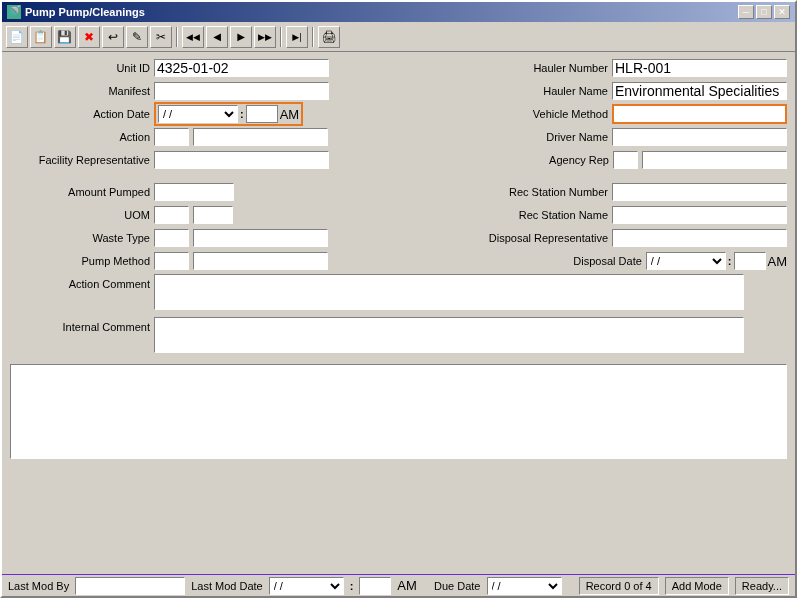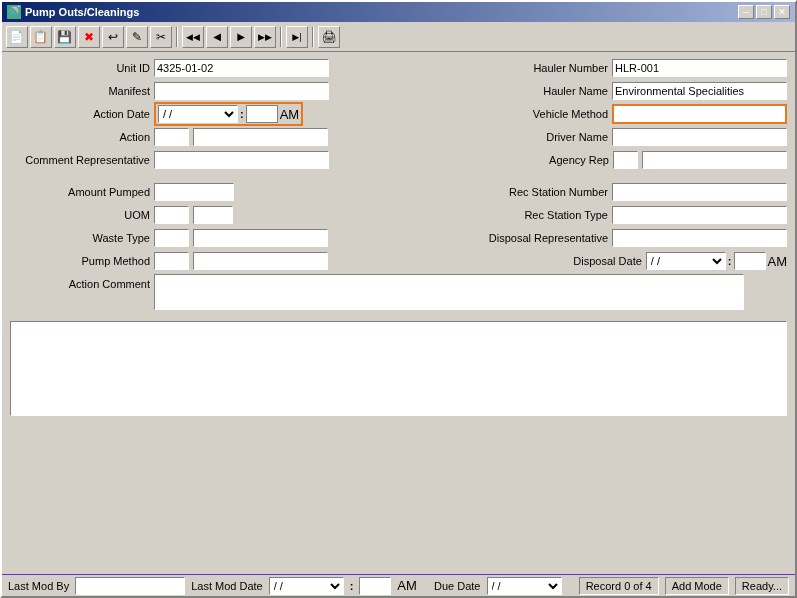--- a/index.html
+++ b/index.html
@@ -122,21 +122,21 @@
     }
     .input-field {
       background: white;
       border: 1px solid;
       border-top-color: #808080;
       border-left-color: #808080;
       border-bottom-color: #fff;
       border-right-color: #fff;
       height: 18px;
       padding: 1px 2px;
-      font-size: 11px;
+      font-size: 14px;
       font-family: Arial, sans-serif;
     }
     .input-wide { width: 170px; }
 
     .select-field {
       background: white;
       border: 1px solid;
       border-top-color: #808080;
       border-left-color: #808080;
       border-bottom-color: #fff;
@@ -247,21 +247,21 @@
     }
   </style>
 </head>
 <body>
 
 <div class="window">
 
   <div class="title-bar">
     <div class="title-bar-left">
       <span class="title-icon">🚿</span>
-      <span class="title-text">Pump Outs/Cleanings</span>
+      <span class="title-text">Pump Pump/Cleanings</span>
     </div>
     <div class="title-controls">
       <div class="title-btn">─</div>
       <div class="title-btn">□</div>
       <div class="title-btn">✕</div>
     </div>
   </div>
 
   <div class="toolbar">
     <div class="tb-btn">📄</div>
@@ -320,21 +320,21 @@
     <div class="form-row">
       <span class="label label-left">Action</span>
       <input class="input-field" type="text" value="" style="width: 35px;">
       <input class="input-field" type="text" value="" style="width: 135px;">
       <span style="flex:1;"></span>
       <span class="label label-right">Driver Name</span>
       <input class="input-field" type="text" value="" style="width: 175px;">
     </div>
 
     <div class="form-row">
-      <span class="label label-left">Comment Representative</span>
+      <span class="label label-left">Facility Representative</span>
       <input class="input-field" type="text" value="" style="width: 175px;">
       <span style="flex:1;"></span>
       <span class="label label-right">Agency Rep</span>
       <input class="input-field" type="text" value="" style="width: 25px;">
       <input class="input-field" type="text" value="" style="width: 145px;">
     </div>
 
     <div class="divider-row"></div>
 
     <div class="form-row">
@@ -343,21 +343,21 @@
       <span style="flex:1;"></span>
       <span class="label label-right">Rec Station Number</span>
       <input class="input-field" type="text" value="" style="width: 175px;">
     </div>
 
     <div class="form-row">
       <span class="label label-left">UOM</span>
       <input class="input-field" type="text" value="" style="width: 35px;">
       <input class="input-field" type="text" value="" style="width: 40px;">
       <span style="flex:1;"></span>
-      <span class="label label-right">Rec Station Type</span>
+      <span class="label label-right">Rec Station Name</span>
       <input class="input-field" type="text" value="" style="width: 175px;">
     </div>
 
     <div class="form-row">
       <span class="label label-left">Waste Type</span>
       <input class="input-field" type="text" value="" style="width: 35px;">
       <input class="input-field" type="text" value="" style="width: 135px;">
       <span style="flex:1;"></span>
       <span class="label label-right">Disposal Representative</span>
       <input class="input-field" type="text" value="" style="width: 175px;">
@@ -377,20 +377,24 @@
         <input class="input-field time-input" type="text" value="" style="width: 32px;">
         <span class="ampm-label">AM</span>
       </div>
     </div>
 
     <div class="comment-row">
       <span class="label label-left" style="padding-top:4px;">Action Comment</span>
       <textarea class="textarea-field" style="width: 590px; height: 36px;"></textarea>
     </div>
 
+    <div class="comment-row">
+      <span class="label label-left" style="padding-top:4px;">Internal Comment</span>
+      <textarea class="textarea-field" style="width: 590px; height: 36px;"></textarea>
+    </div>
 
     <div class="big-textarea-section">
       <textarea class="big-textarea" style="width: 770px; height: 95px;"></textarea>
     </div>
 
   </div>
 
   <div class="status-bar">
     <span class="status-label">Last Mod By</span>
     <input class="status-input" type="text" value="" style="width: 110px;">

